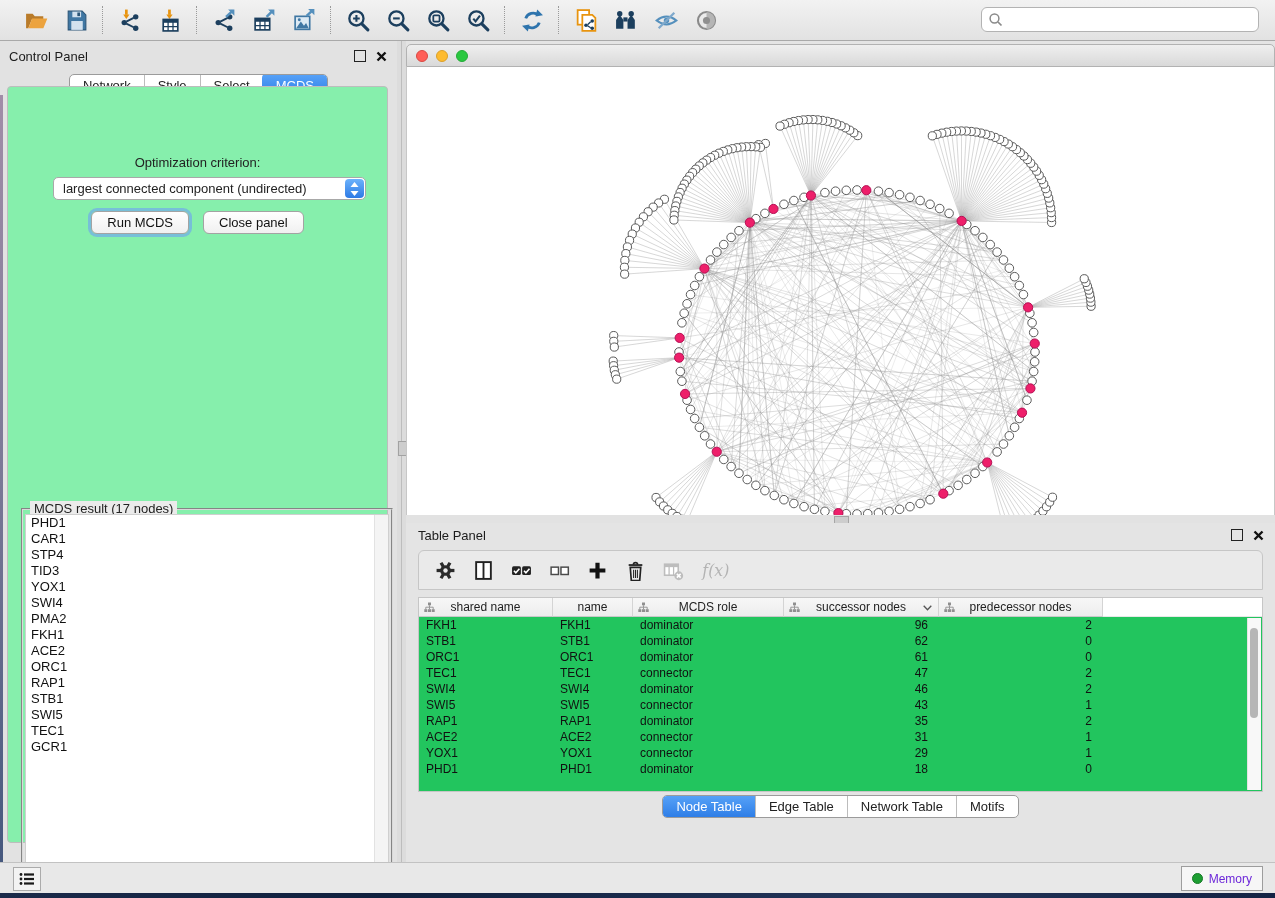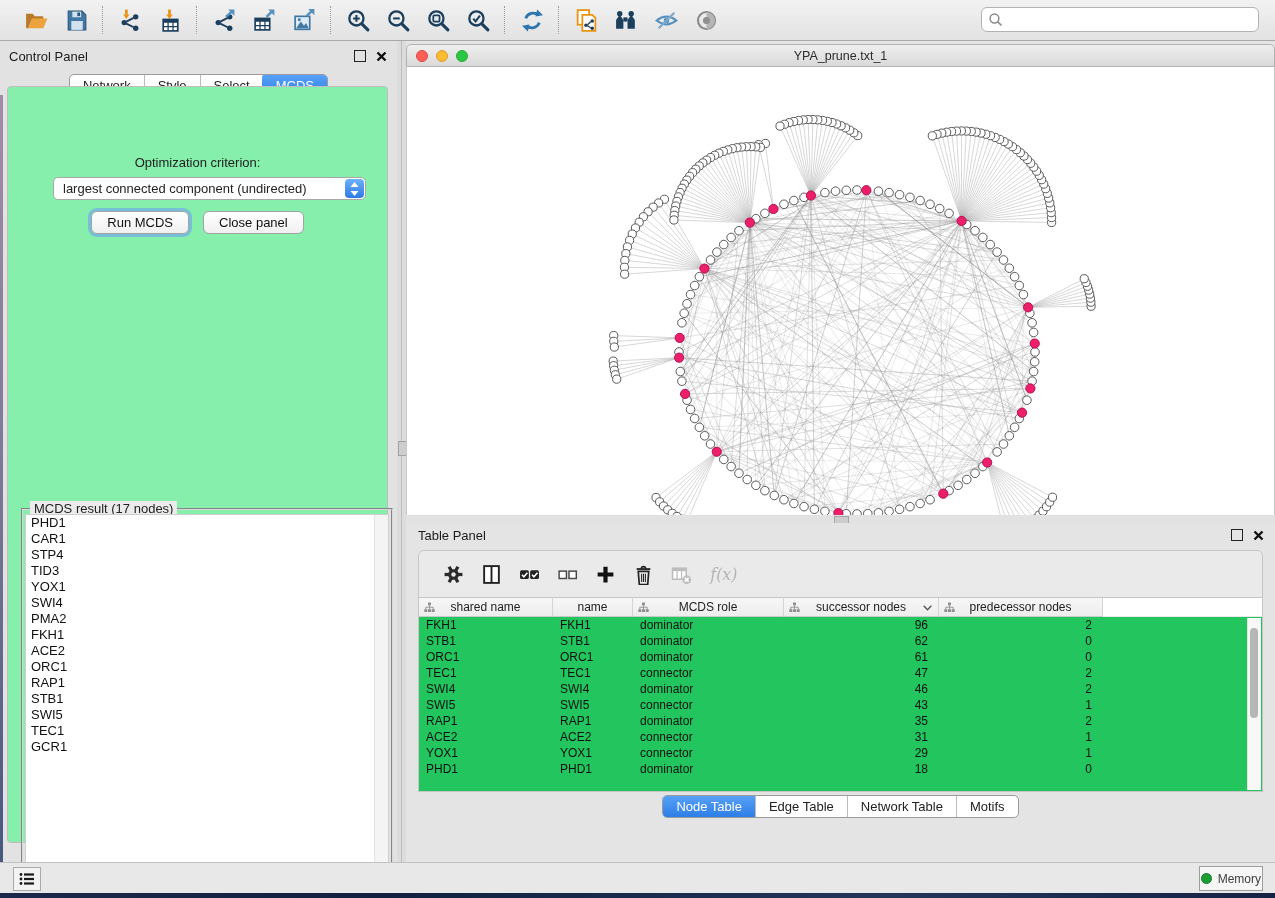--- a/index.html
+++ b/index.html
@@ -63,23 +63,23 @@
   .net-titlebar{position:absolute;left:0;top:0;width:100%;height:23px;
     background:linear-gradient(#efefef,#d9d9d9);border:1px solid #b2b2b2;border-radius:5px 5px 0 0;
     box-sizing:border-box;}
   .lights{position:absolute;left:9px;top:5px;display:flex;gap:8px;}
   .light{width:12px;height:12px;border-radius:50%;box-sizing:border-box;}
   .net-title{position:absolute;left:0;top:4px;width:100%;text-align:center;font-size:12.5px;color:#2c2c2c;}
   .net-canvas{position:absolute;left:0;top:23px;width:869px;height:489px;background:#fff;
     border:1px solid #c7c7c7;border-top:none;box-sizing:border-box;}
   
   .tpanel{position:absolute;left:406px;top:523px;width:869px;height:339px;background:#e4e4e4;}
-  .tp-toolbar{position:absolute;left:12px;top:27px;width:845px;height:48px;background:#eaeaea;
+  .tp-toolbar{position:absolute;left:12px;top:27px;width:845px;height:40px;background:#eaeaea;
     border:1px solid #c6c6c6;border-radius:6px 6px 0 0;display:flex;align-items:center;gap:17px;
-    padding-left:24px;box-sizing:border-box;}
+    padding-left:16px;box-sizing:border-box;}
   .tp-btn{display:flex;align-items:center;justify-content:center;width:24px;height:24px;}
   .tbl{position:absolute;left:12px;top:74px;width:845px;height:195px;background:#22c55e;
     border:1px solid #c6c6c6;box-sizing:border-box;overflow:hidden;}
   .tbl-header{display:flex;height:19px;}
   .th{position:relative;background:linear-gradient(#f7f7f7,#ededed);border-right:1px solid #d4d4d4;
     border-bottom:1px solid #c9c9c9;box-sizing:border-box;font-size:12px;color:#222;
     display:flex;align-items:center;justify-content:center;}
   .th .org{position:absolute;left:5px;top:4px;}
   .th .chev{position:absolute;right:6px;top:7px;}
   .tr{display:flex;height:16px;align-items:center;}
@@ -88,21 +88,21 @@
   .td.r{padding-right:11px;text-align:right;}
   .tbl-scroll{position:absolute;right:1px;top:20px;bottom:1px;width:13px;background:#f8f8f8;border-left:1px solid #e4e4e4;}
   .tbl-thumb{position:absolute;left:2px;top:10px;width:8px;height:90px;background:#b6b6b6;border-radius:5px;}
   .tp-tabs{position:absolute;left:0;top:272px;width:100%;display:flex;justify-content:center;}
   
   .statusbar{position:absolute;left:0;top:862px;width:1275px;height:31px;background:#e8e8e8;
     border-top:1px solid #c2c2c2;box-sizing:border-box;}
   .menu-btn{position:absolute;left:13px;top:4px;width:26px;height:22px;background:#f3f3f3;
     border:1px solid #ababab;display:flex;align-items:center;justify-content:center;}
   .mem-btn{position:absolute;right:12px;top:3px;height:23px;background:#f6f6f6;border:1px solid #9d9d9d;
-    display:flex;align-items:center;gap:6px;padding:0 1px;font-size:12px;color:#404040;margin-left:28px;}
+    display:flex;align-items:center;gap:6px;padding:0 10px;font-size:12px;color:#6d28d9;margin-left:28px;}
   .mem-dot{width:11px;height:11px;border-radius:50%;background:#1d9e33;border:1px solid #157a26;box-sizing:border-box;}
 </style>
 </head>
 <body>
 
 <div class="app">
 
   <div class="toolbar">
     <div id="tb-groups" style="display:flex;align-items:center;">
         <div class="tb-group">
@@ -326,21 +326,20 @@
     <div class="vhandle"></div>
   </div>
 
   <div class="netwin">
     <div class="net-titlebar">
       <div class="lights">
         <div class="light" style="background:#ff5f58;border:1px solid #d94942;"></div>
         <div class="light" style="background:#febb2f;border:1px solid #dba02a;"></div>
         <div class="light" style="background:#2ac840;border:1px solid #25ab38;"></div>
       </div>
-      <div class="net-title">YPA_prune.txt_1</div>
     </div>
     <div class="net-canvas">
       <svg id="netsvg" width="867" height="487" viewBox="0 0 867 487">
           <g>
             <line x1="272.67734373966925" y1="270.8807696748793" x2="303.50887187092917" y2="377.0264889704472" stroke="#8f8f8f" stroke-width="0.65" opacity="0.25"></line>
             <line x1="272.67734373966925" y1="270.8807696748793" x2="551.1155249181459" y2="418.32338627477225" stroke="#8f8f8f" stroke-width="0.65" opacity="0.45"></line>
             <line x1="272.67734373966925" y1="270.8807696748793" x2="331.9641668331384" y2="406.25874120371833" stroke="#8f8f8f" stroke-width="0.65" opacity="0.46"></line>
             <line x1="272.67734373966925" y1="270.8807696748793" x2="612.318172586592" y2="218.51312551665342" stroke="#8f8f8f" stroke-width="0.65" opacity="0.43"></line>
             <line x1="272.67734373966925" y1="270.8807696748793" x2="513.1196698935713" y2="133.5273686849628" stroke="#8f8f8f" stroke-width="0.65" opacity="0.26"></line>
             <line x1="272.10843279060094" y1="290.6537184658051" x2="612.318172586592" y2="351.48687448334647" stroke="#8f8f8f" stroke-width="0.65" opacity="0.34"></line>

